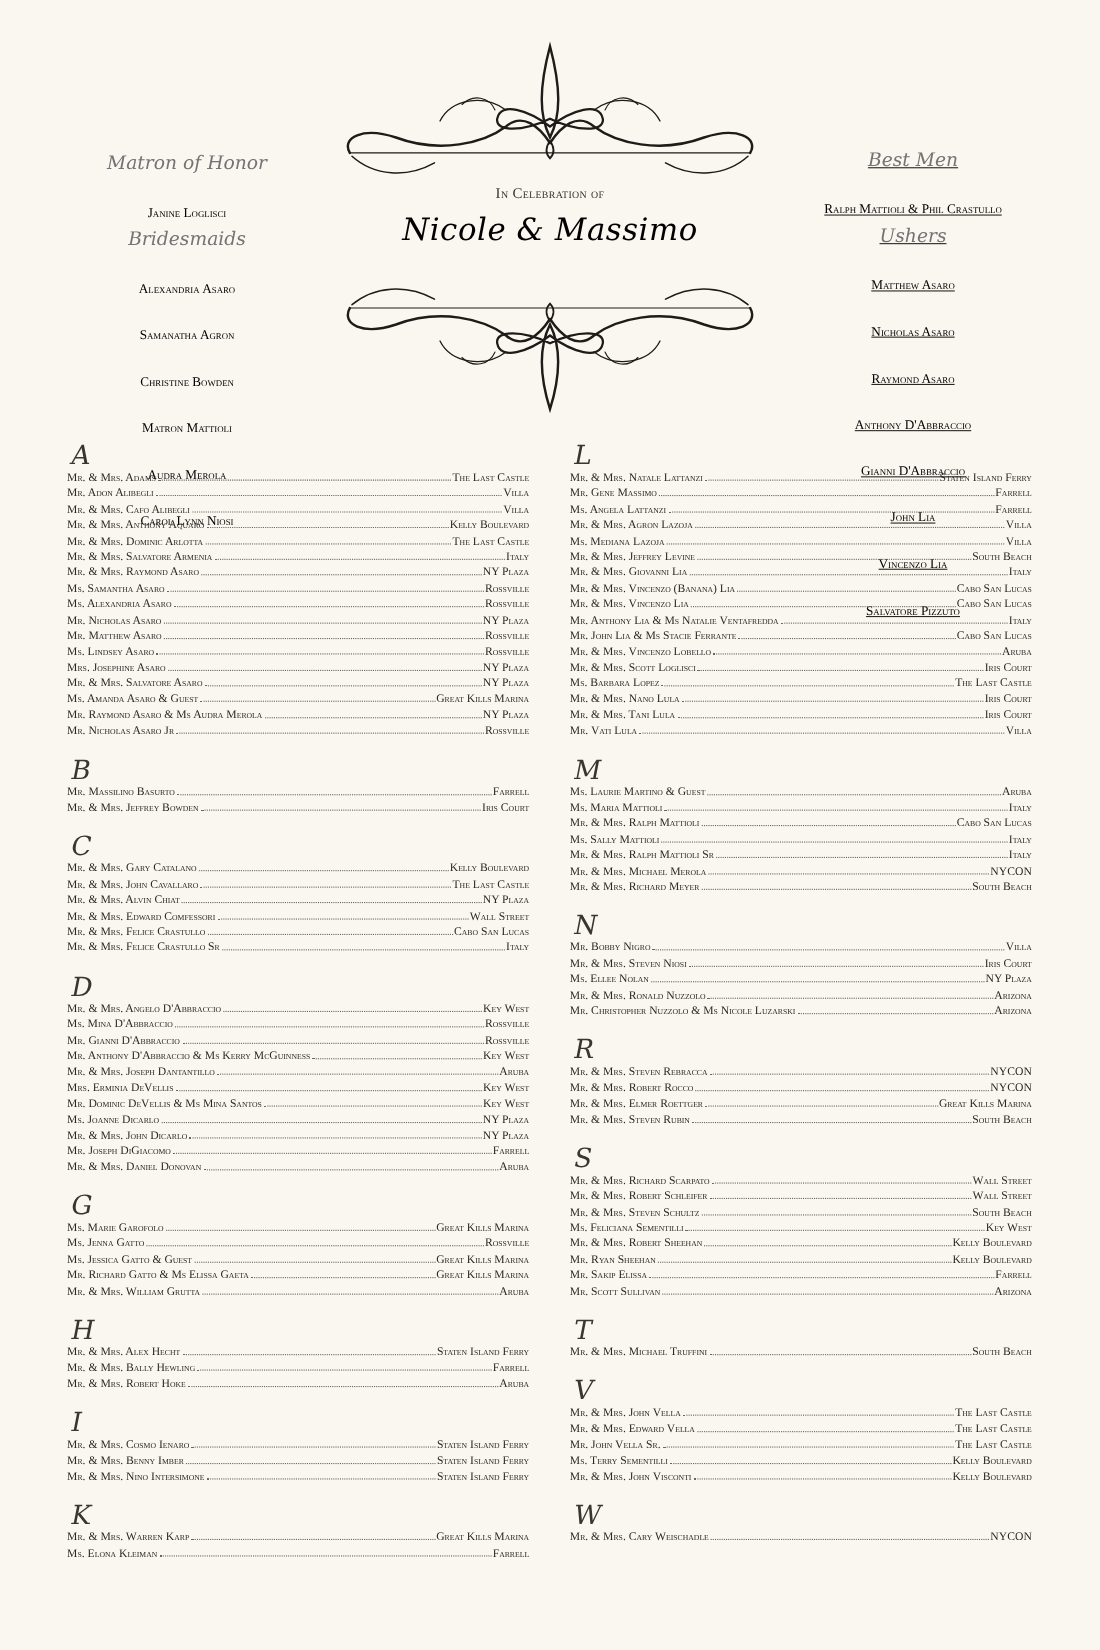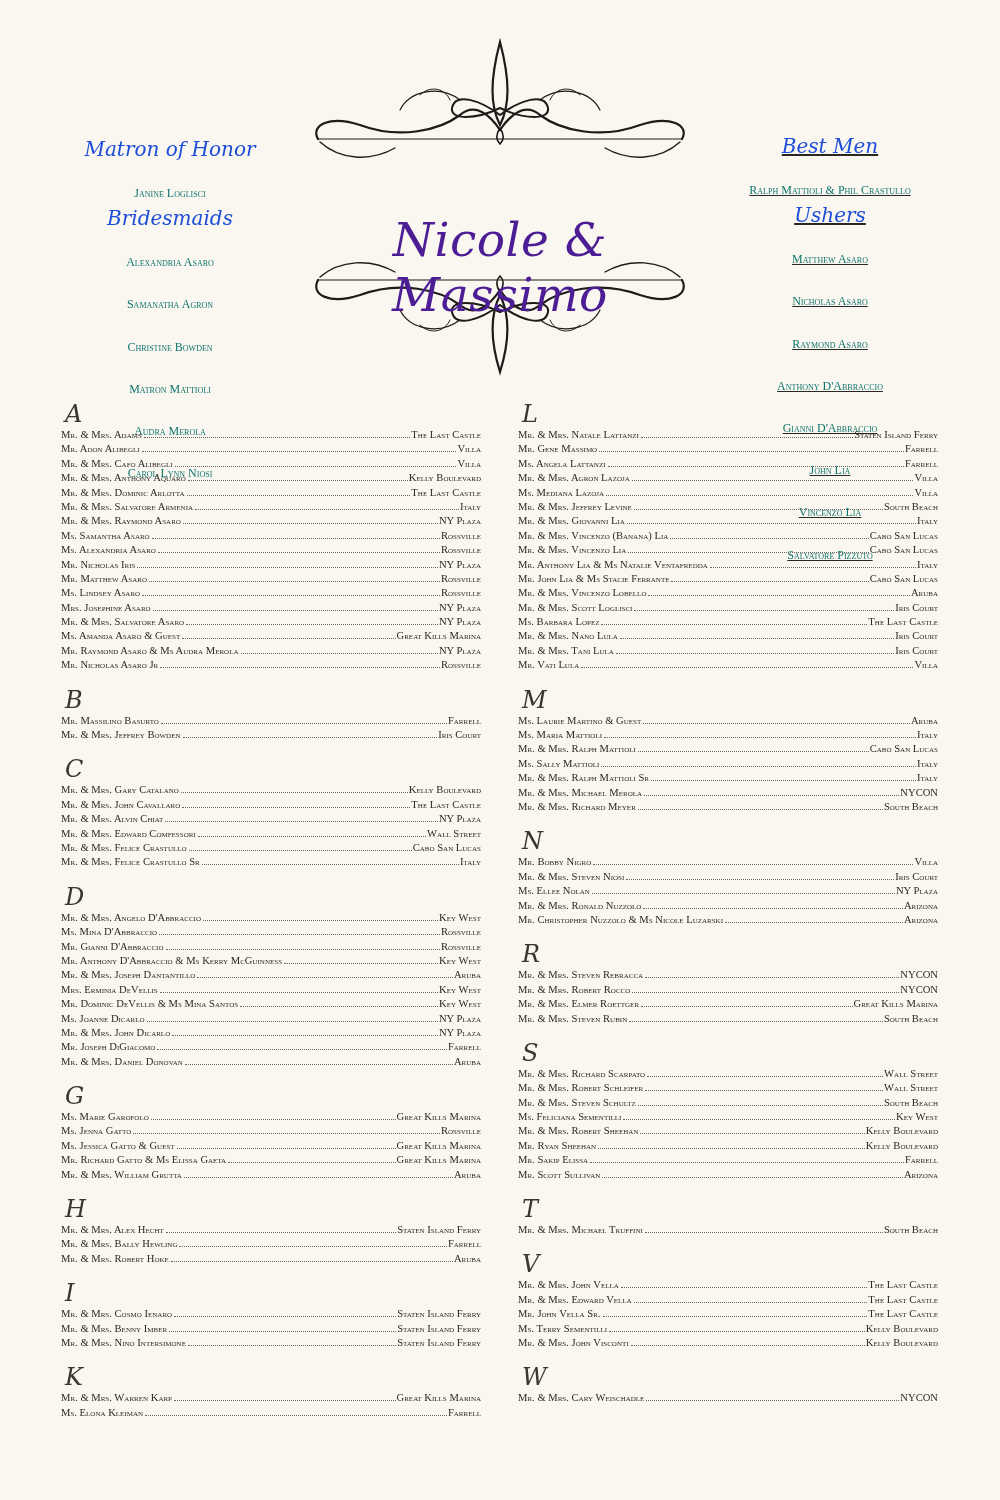--- a/index.html
+++ b/index.html
@@ -4,32 +4,32 @@
 <style>
   html, body { margin:0; padding:0; }
   body {
     width:1000px; height:1500px; background:#faf6f0; position:relative; overflow:hidden;
     font-family:"Liberation Serif", serif; color:#2a2622;
   }
   .sc { font-variant: small-caps; letter-spacing:0.2px; }
 
   
   .party { position:absolute; text-align:center; }
-  .party .role { font-size:20px; font-style:italic; font-family:"DejaVu Serif", serif; color:#1d4ed8; line-height:18px; margin-bottom:4px; }
-  .party .name { font-size:12px; line-height:14.2px; font-variant:small-caps; color:#0f766e;margin-top:28px; }
+  .party .role { font-size:17px; font-style:italic; font-family:"DejaVu Serif", serif; color:#737373; line-height:18px; margin-bottom:4px; }
+  .party .name { font-size:12px; line-height:14.2px; font-variant:small-caps; color:#000000;margin-top:28px; }
   .party .gap { height:9px; }
   #party-left { left:70px; top:140px; width:200px; }
   #party-right { left:700px; top:137px; width:260px;text-decoration:underline; }
 
   
   #crest { position:absolute; left:300px; top:20px; width:400px; height:360px; }
   #crest svg { position:absolute; left:0; top:0; }
   .crest-text { position:absolute; left:0; width:400px; text-align:center; }
   #celebration { top:148px; font-size:13.5px; letter-spacing:0.3px; color:#3a3530; }
-  #couple { top:192px; font-size:47px; font-family:"DejaVu Serif", serif; font-style:italic; color:#4c1d95; letter-spacing:0.5px; }
+  #couple { top:172px; font-size:28px; font-family:"DejaVu Serif", serif; font-style:italic; color:#000000; letter-spacing:0.5px; }
   #wdate { top:238px; font-size:13px; letter-spacing:0.4px; color:#3a3530; }
 
   
   .col { position:absolute; top:402px; width:420px; }
   #col-left { left:61px; }
   #col-right { left:518px; }
   .section { margin-bottom:14px; }
   .letter { height:24px; font-size:24px; line-height:24px; font-family:"DejaVu Serif", serif; font-style:italic; color:#3a3530; margin-left:4px; margin-bottom:3px; }
   .row { display:flex; align-items:baseline; height:14.4px; font-size:10.6px; font-variant:small-caps; white-space:nowrap; color:#2c2825; }
   .row .nm { flex:0 0 auto; }
@@ -89,20 +89,21 @@
     <path d="M200 272 C196 266,196 260,200 256 C204 260,204 266,200 272" stroke-width="1.6"></path>
     <path d="M18 260 C10 275,30 285,60 275 C100 260,140 270,160 285 C175 298,190 285,200 270" stroke-width="2.2"></path>
     <path d="M382 260 C390 275,370 285,340 275 C300 260,260 270,240 285 C225 298,210 285,200 270" stroke-width="2.2"></path>
     <path d="M20 257 C40 240,70 238,95 252" stroke-width="1.4"></path>
     <path d="M380 257 C360 240,330 238,305 252" stroke-width="1.4"></path>
     <path d="M100 290 C110 310,140 315,160 300" stroke-width="1.2"></path>
     <path d="M300 290 C290 310,260 315,240 300" stroke-width="1.2"></path>
     <path d="M120 305 C130 315,145 312,150 300" stroke-width="1"></path>
     <path d="M280 305 C270 315,255 312,250 300" stroke-width="1"></path>
   </svg>
+  <div id="celebration" class="crest-text sc">In Celebration of</div>
   <div id="couple" class="crest-text">Nicole &amp; Massimo</div>
 </div>
 
 <div id="col-left" class="col">
     <div class="section">
       <div class="letter">A</div>
       <div class="row">
         <span class="nm">Mr. &amp; Mrs.  Adams</span>
         <span class="dots"></span>
         <span class="tb">The Last Castle</span>
@@ -141,21 +142,21 @@
         <span class="nm">Ms. Samantha Asaro</span>
         <span class="dots"></span>
         <span class="tb">Rossville</span>
       </div>
       <div class="row">
         <span class="nm">Ms. Alexandria Asaro</span>
         <span class="dots"></span>
         <span class="tb">Rossville</span>
       </div>
       <div class="row">
-        <span class="nm">Mr. Nicholas Iris</span>
+        <span class="nm">Mr. Nicholas Asaro</span>
         <span class="dots"></span>
         <span class="tb">NY Plaza</span>
       </div>
       <div class="row">
         <span class="nm">Mr. Matthew Asaro</span>
         <span class="dots"></span>
         <span class="tb">Rossville</span>
       </div>
       <div class="row">
         <span class="nm">Ms. Lindsey Asaro</span>

